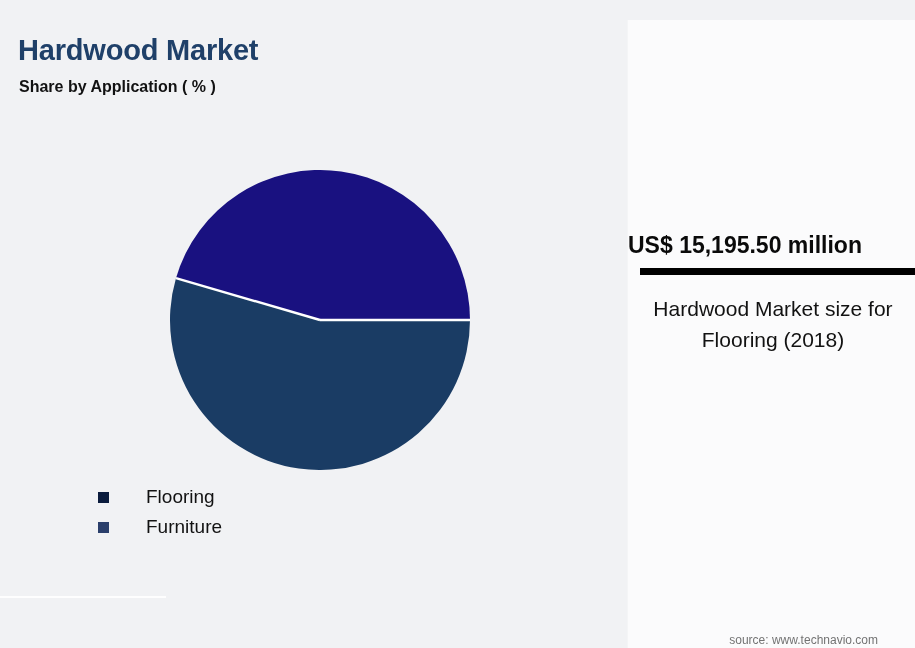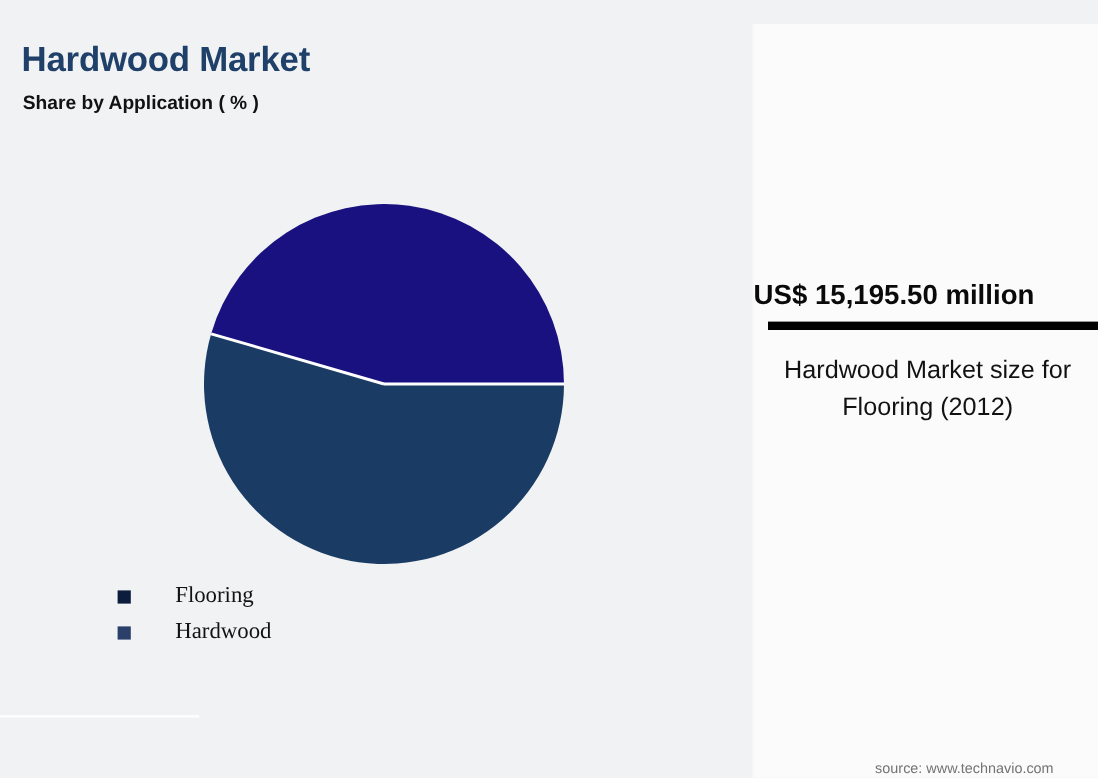--- a/index.html
+++ b/index.html
@@ -55,21 +55,20 @@
 
   #legend {
     position: absolute;
     left: 98px; top: 462px;
     width: 420px;
   }
   .legend-row {
     display: flex;
     align-items: center;
     height: 30px;
-    font-family: Liberation Serif, serif;
   }
   .legend-swatch {
     width: 11px; height: 11px;
     flex: 0 0 auto;
   }
   .legend-label {
     margin-left: 37px;
     font-size: 19px;
     color: #121212;
     white-space: nowrap;
@@ -150,27 +149,27 @@
       </svg>
     </div>
 
     <div id="legend">
       <div class="legend-row">
         <span class="legend-swatch" style="background:#0b1c3d"></span>
         <span class="legend-label">Flooring</span>
       </div>
       <div class="legend-row">
         <span class="legend-swatch" style="background:#2b3f6b"></span>
-        <span class="legend-label">Hardwood</span>
+        <span class="legend-label">Furniture</span>
       </div>
     </div>
 
     <div id="baseline-rule"></div>
   </div>
 
   <div id="right-panel">
     <div id="kpi-value">US$ 15,195.50 million</div>
     <div id="kpi-rule"></div>
-    <div id="kpi-caption">Hardwood Market size for Flooring (2012)</div>
+    <div id="kpi-caption">Hardwood Market size for Flooring (2018)</div>
     <div id="source-note">source: www.technavio.com</div>
   </div>
 
 </div>
 
 </body></html>

